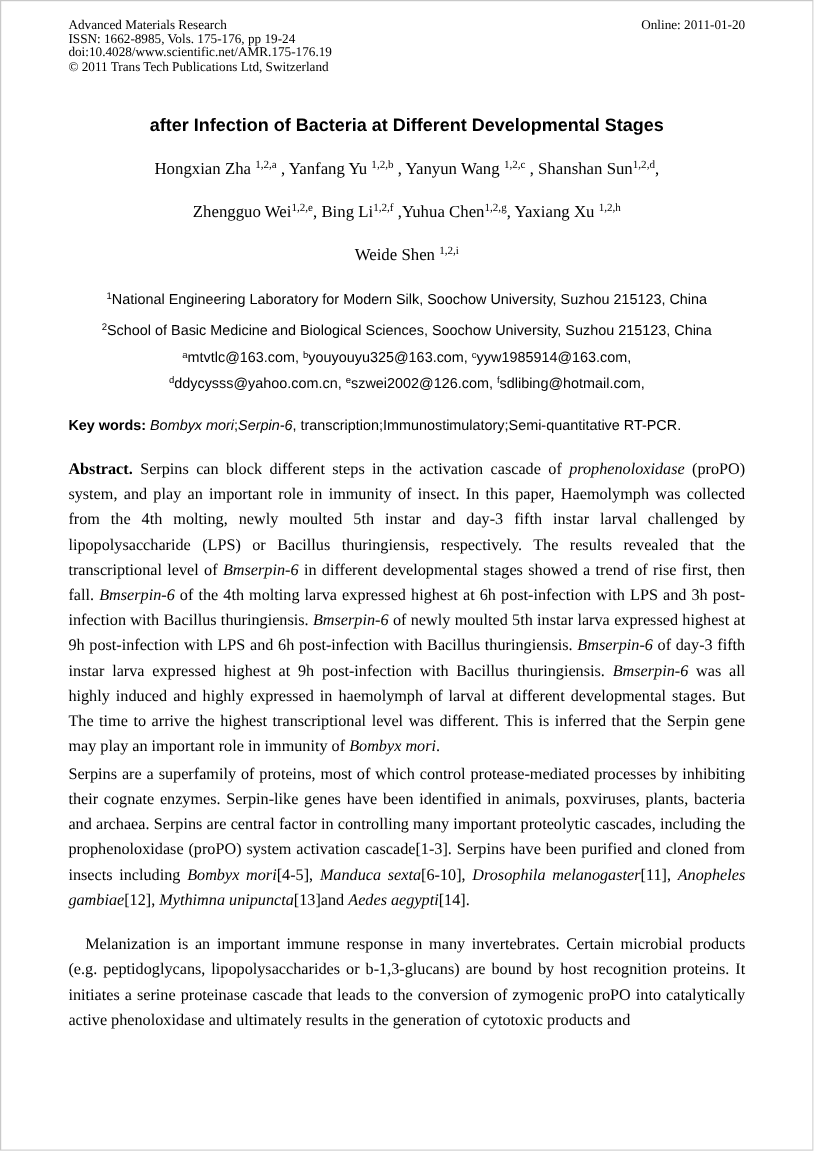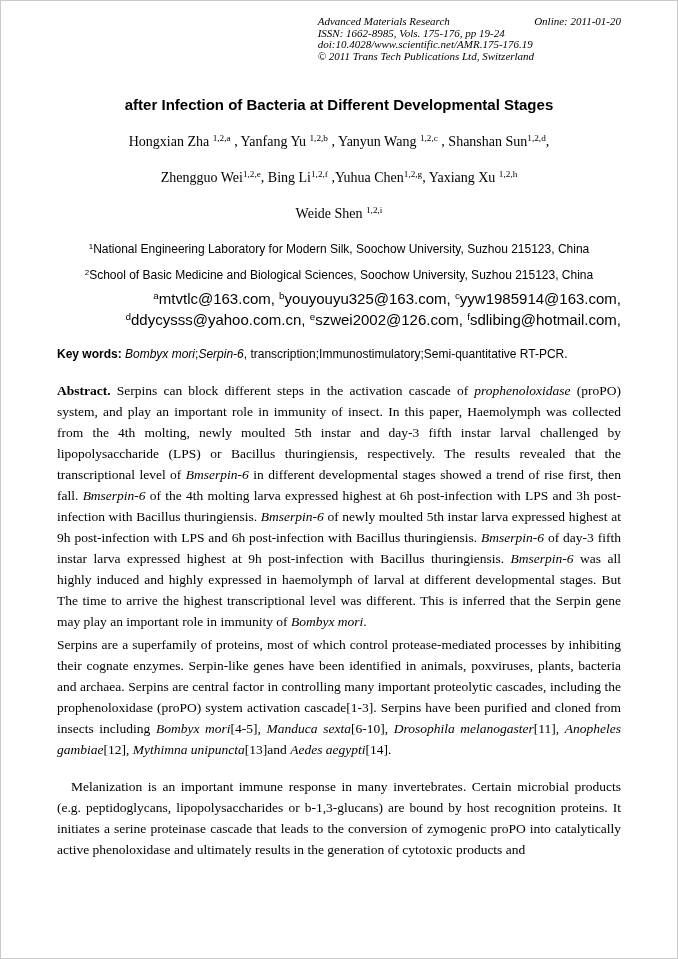--- a/index.html
+++ b/index.html
@@ -5,35 +5,35 @@
 <style>
   * { margin: 0; padding: 0; box-sizing: border-box; }
   html, body { background: #ffffff; }
   .page {
     width: 678px; height: 959px; margin: 0 auto;
     background: #ffffff; border: 1px solid #c9c9c9;
     padding: 15px 56px 0 56px; overflow: hidden;
     font-family: "Liberation Serif", serif; color: #000000;
   }
   .pub-header {
-    display: flex; justify-content: flex-end; align-items: flex-start;
-    font-style: italic; font-size: 11px; line-height: 11.5px;
+    display: flex; justify-content: space-between; align-items: flex-start;
+    font-size: 11px; line-height: 11.5px;
   }
   .pub-left div { white-space: nowrap; }
   .pub-right { white-space: nowrap; }
   .title {
     font-family: "Liberation Sans", sans-serif; font-weight: bold;
     font-size: 15px; text-align: center; margin-top: 24px;
   }
   .title-line { line-height: 38px; }
   .authors { font-family: Liberation Serif, serif; font-size: 14px; text-align: center; }
   .author-line { line-height: 36px; }
   .affiliations { font-family: "Liberation Sans", sans-serif; font-size: 12px; text-align: center; margin-top: 4px; }
   .affiliation-line { line-height: 26px; }
-  .emails { font-family: "Liberation Sans", sans-serif; font-size: 15px; text-align: right; }
+  .emails { font-family: "Liberation Sans", sans-serif; font-size: 12px; text-align: center; }
   .email-line { line-height: 21px; }
   .keywords { font-family: "Liberation Sans", sans-serif; font-size: 12px; line-height: 16px; margin-top: 16px; text-align: left; }
   .body-text { font-size: 13.5px; line-height: 21px; text-align: justify; }
   .abstract { margin-top: 18px; }
   .section-heading { font-family: "Liberation Serif", serif; font-size: 13.5px; font-weight: bold; margin-top: 22px; line-height: 21px; }
   .para { margin-top: 2px; }
   .indent { text-indent: 14px; margin-top: 16px; }
   .it { font-style: italic; }
   .bd { font-weight: bold; }
   .sup { font-size: 0.66em; position: relative; top: -0.5em; line-height: 0; }

